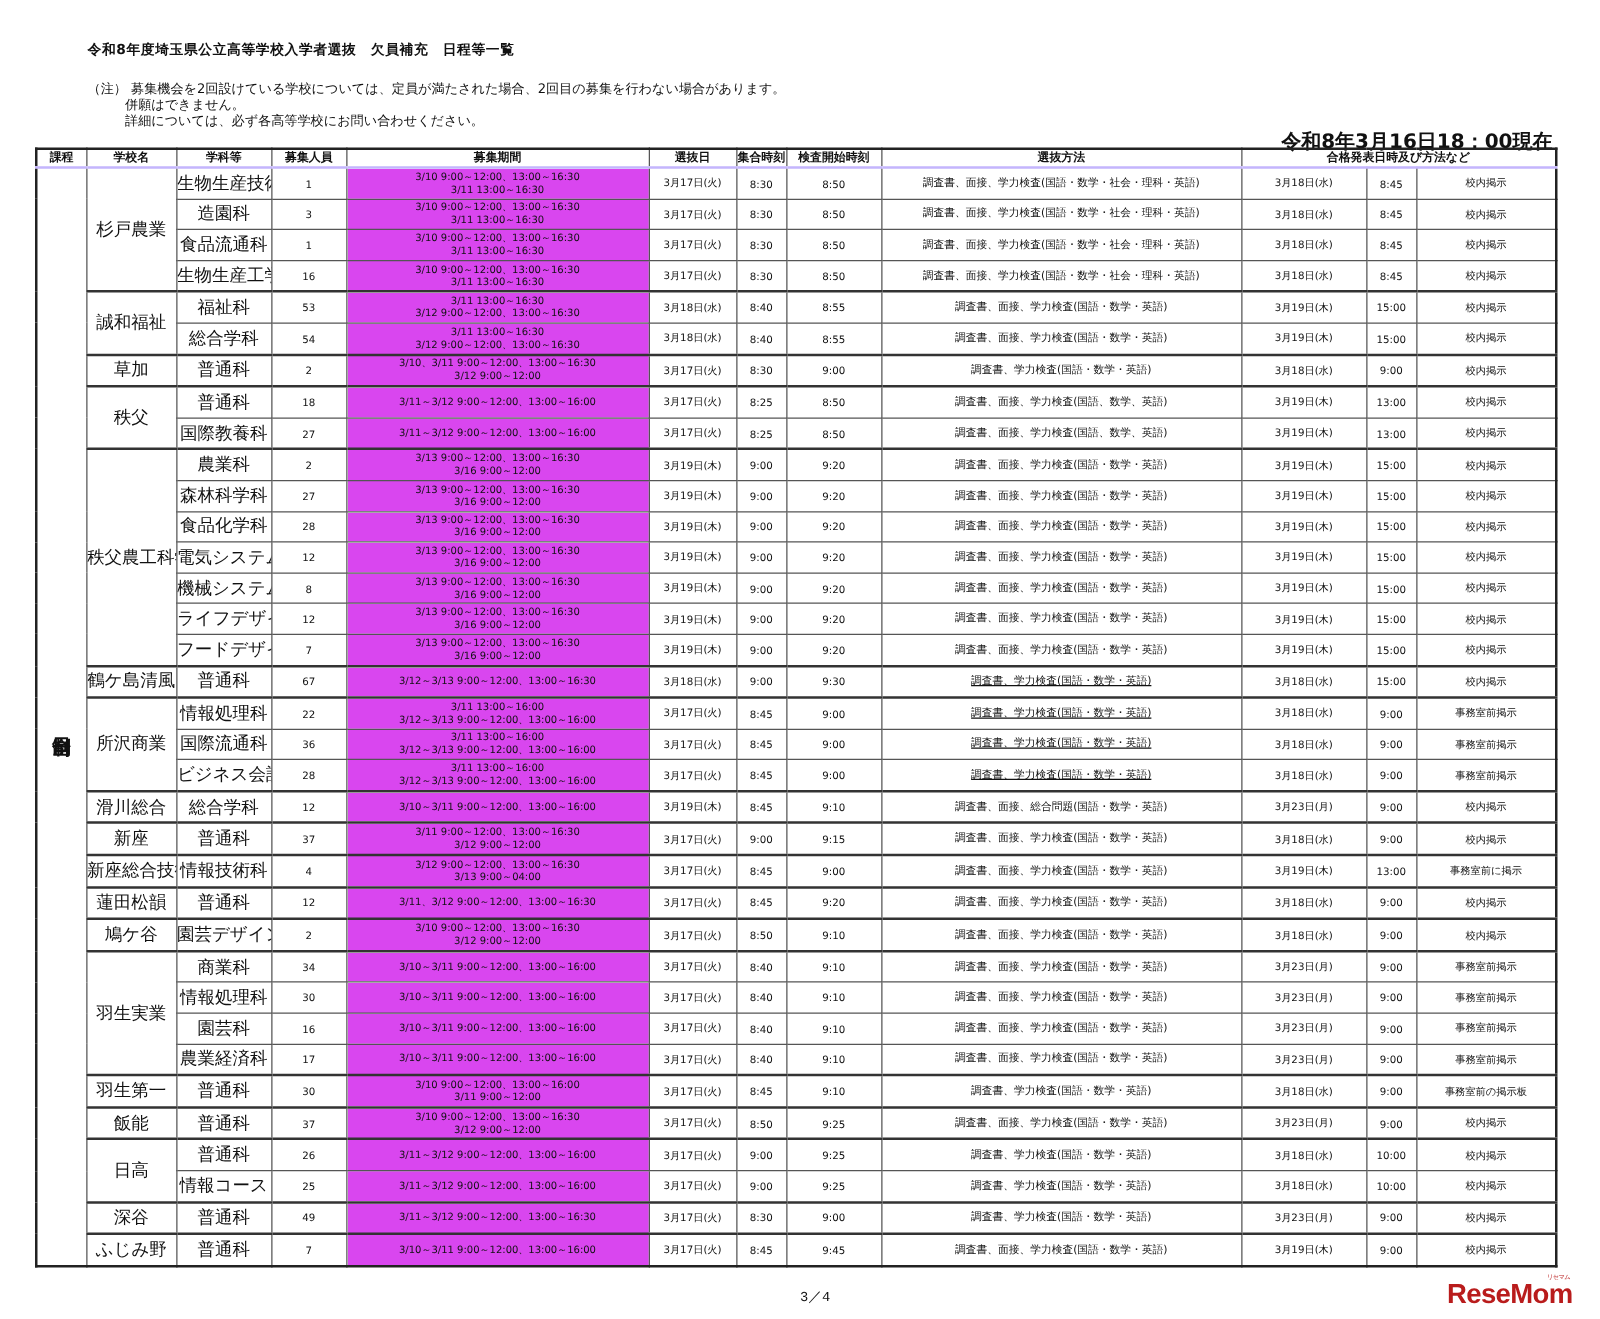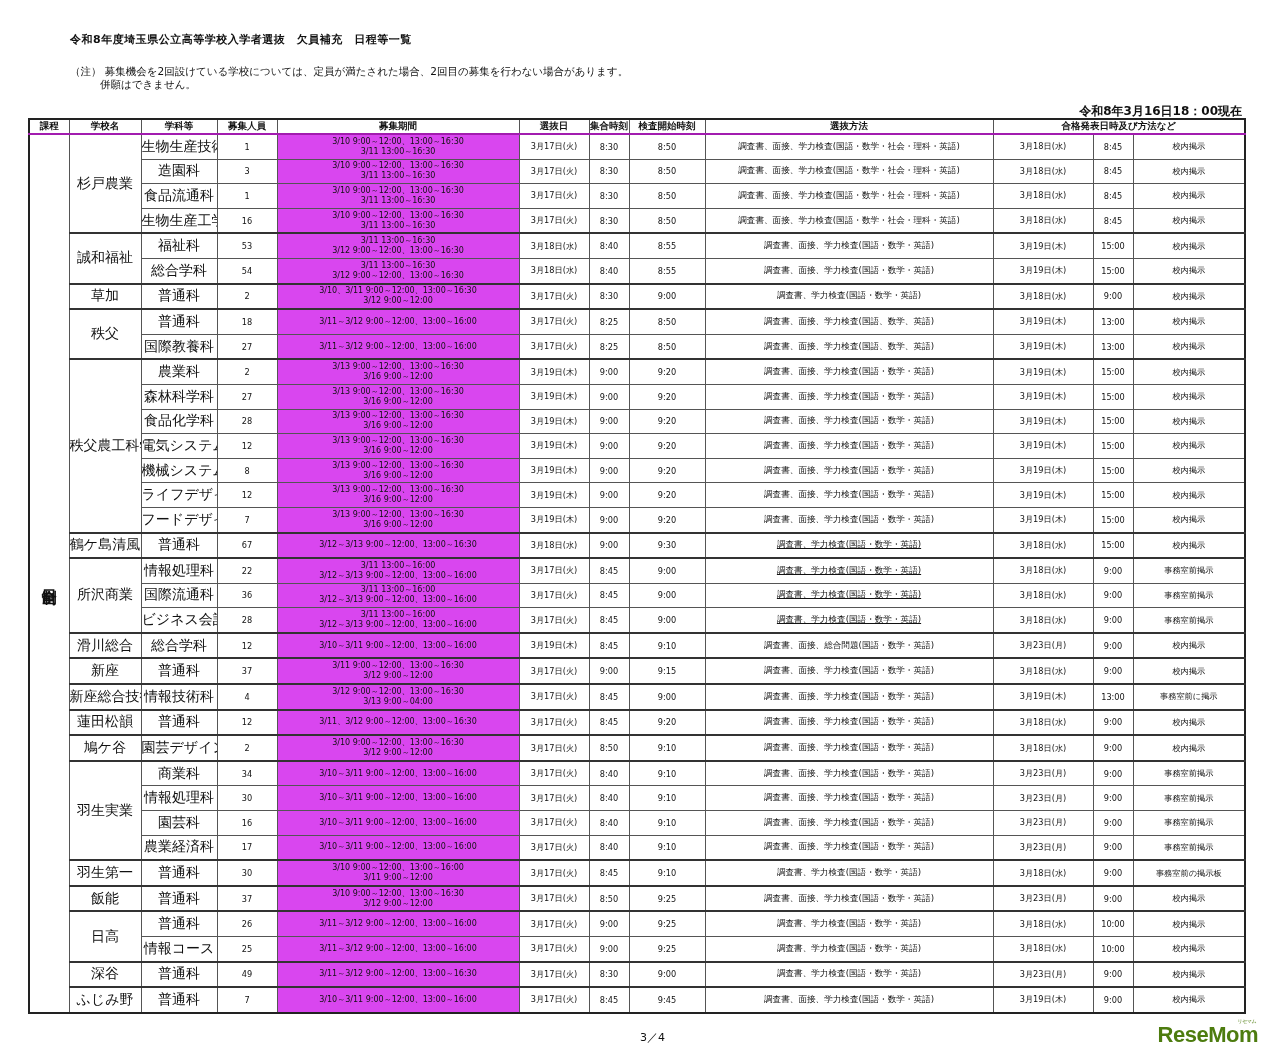--- a/index.html
+++ b/index.html
@@ -1,45 +1,46 @@
 <!DOCTYPE html>
 <html><head>
 <meta charset="utf-8">
 <style>
   html, body { margin:0; padding:0; background:#ffffff; }
   body { width:1280px; height:1055px; position:relative; overflow:hidden;
          font-family:"DejaVu Sans", "Liberation Sans", sans-serif; color:#111; }
   .title { position:absolute; left:70px; top:32px; font-size:11px; font-weight:bold; letter-spacing:0.5px; }
   .notes { position:absolute; left:70px; top:65px; font-size:10.5px; line-height:13px; }
   .notes .n-indent { padding-left:30px; }
-  .asof { position:absolute; right:38px; top:103px; font-size:12px; font-weight:bold; }
+  .asof { position:absolute; right:38px; top:103px; font-size:16px; font-weight:bold; }
   table.sched { position:absolute; left:28px; top:118px; width:1216px; border-collapse:collapse;
                 table-layout:fixed; font-size:8.2px; border:2px solid #222; }
   table.sched th, table.sched td { border:1px solid #555; padding:0; text-align:center; vertical-align:middle;
                 overflow:hidden; white-space:nowrap; }
-  table.sched th { height:12px; font-size:9.5px; font-weight:bold; border-bottom:2px solid #a21caf;margin-left:24px; }
+  table.sched th { height:12px; font-size:9.5px; font-weight:bold; border-bottom:2px solid #c4b5fd;margin-left:24px; }
   table.sched td { height:23.6px; }
   td.period { background:#d946ef; text-align:left; padding-left:2px; line-height:10px; font-size:8px; }
   td.method { text-align:left; padding-left:2px; font-size:8.6px; }
   td.method.ul span { text-decoration:underline; }
   td.school, td.dept { font-size:14px; }
   td.course { font-size:15px; font-weight:bold; line-height:18px; white-space:normal; }
   tr.grp-start td { border-top:2px solid #333; }
-  .page-num { position:absolute; left:640px; top:1030px; font-size:11px; }
-  .logo { position:absolute; right:22px; top:1022px; font-size:22px; font-weight:bold; color:#4d7c0f;
+  .page-num { position:absolute; left:640px; top:1030px; font-size:11px;font-family:Liberation Mono, monospace; }
+  .logo { position:absolute; right:22px; top:1022px; font-size:22px; font-weight:bold; color:#b91c1c;
           letter-spacing:-0.5px; font-family:"Liberation Sans", sans-serif; }
   .logo .small { position:absolute; right:2px; top:-4px; font-size:5px; font-weight:normal; }
 </style>
 </head>
 <body>
 
 <div class="title">令和8年度埼玉県公立高等学校入学者選抜　欠員補充　日程等一覧</div>
 <div class="notes">
   <div>（注）  募集機会を2回設けている学校については、定員が満たされた場合、2回目の募集を行わない場合があります。</div>
   <div class="n-indent">併願はできません。</div>
+  <div class="n-indent">詳細については、必ず各高等学校にお問い合わせください。</div>
 </div>
 <div class="asof">令和8年3月16日18：00現在</div>
 
 <table class="sched">
   <colgroup>
     <col style="width:40px">
       <col style="width:72px">
       <col style="width:76px">
       <col style="width:60px">
     <col style="width:242px">

